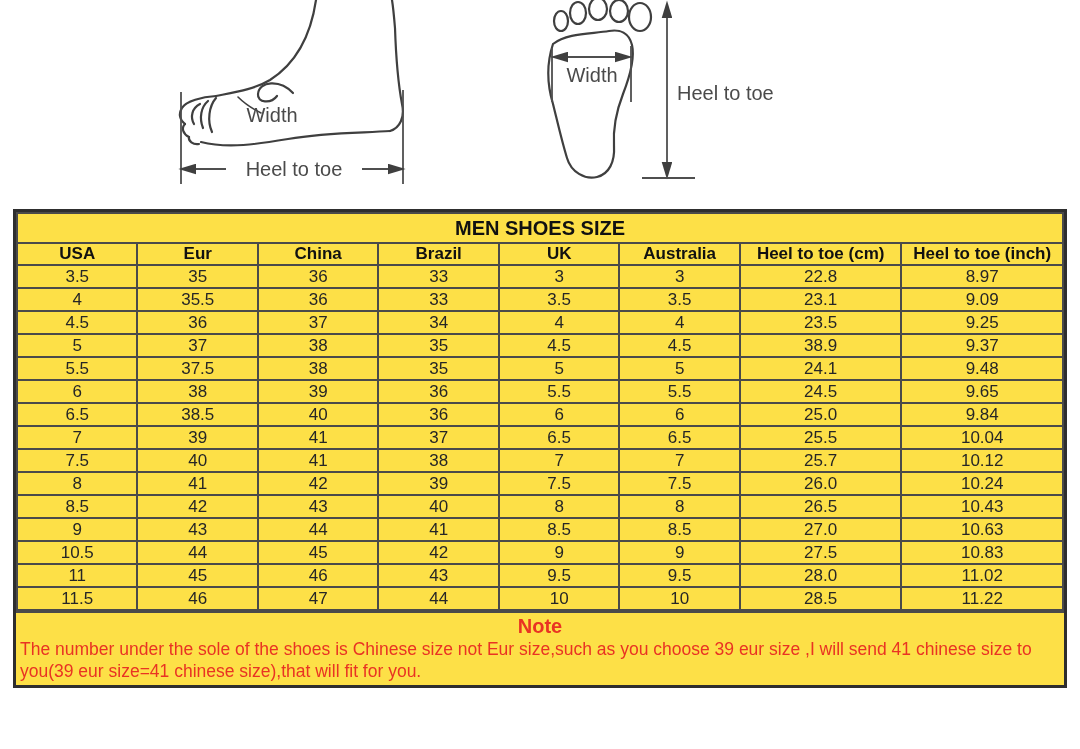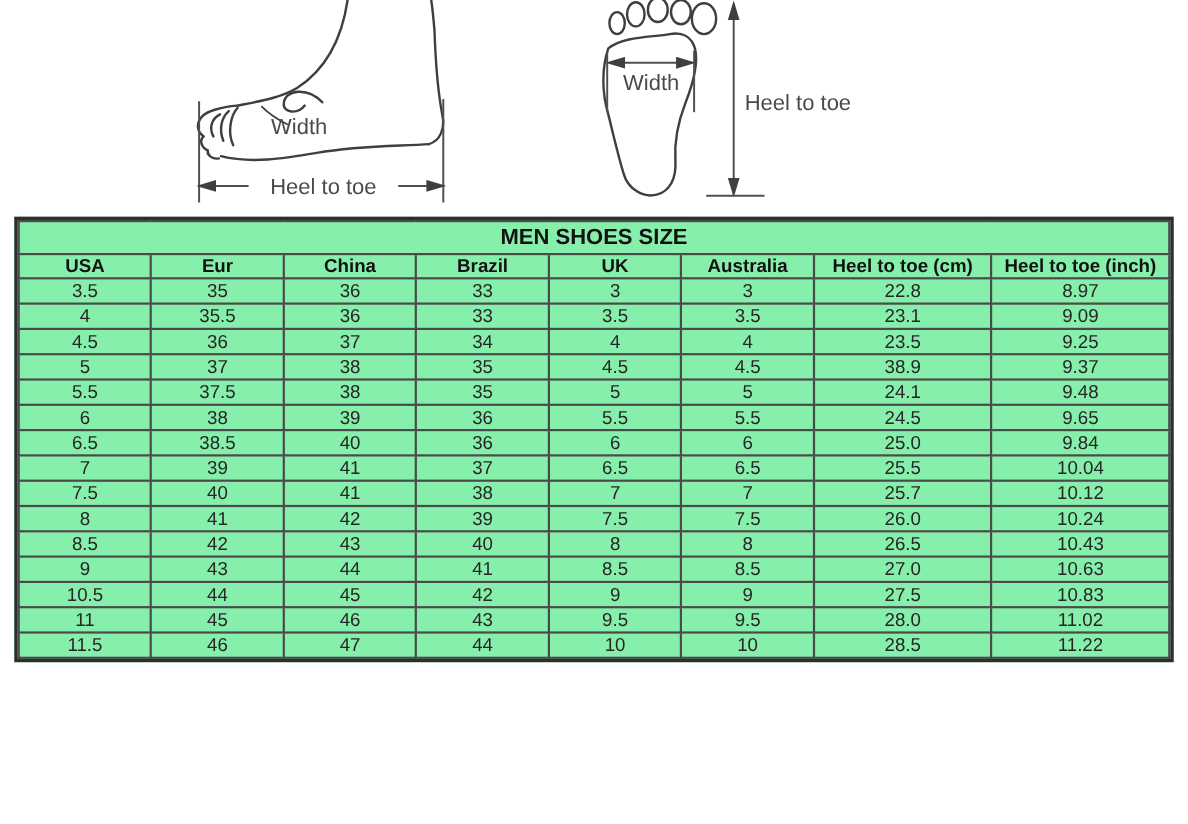--- a/index.html
+++ b/index.html
@@ -8,22 +8,22 @@
     position:relative; width:1080px; height:749px; background:#ffffff;
     font-family:"Liberation Sans","DejaVu Sans",sans-serif; color:#242424; overflow:hidden;
   }
   .diagrams { position:absolute; top:0; left:0; width:1080px; height:208px; }
   .diagram { position:absolute; top:0; }
   .diagram.side { left:158px; }
   .diagram.sole { left:540px; }
   svg text { font-family:"Liberation Sans","DejaVu Sans",sans-serif; fill:#4a4a4a; font-size:20px; }
 
   .table-wrap {
-    position:absolute; left:13px; top:197px; width:1054px;
-    border:3px solid #2e2e2e; background:#86efac;
+    position:absolute; left:13px; top:209px; width:1054px;
+    border:3px solid #2e2e2e; background:#fde047;
   }
   table.size-table { width:100%; border-collapse:collapse; table-layout:fixed; }
   table.size-table td, table.size-table th { border:2px solid #4a4a4a; text-align:center; vertical-align:middle; }
   .title-cell { font-size:20px; font-weight:bold; color:#111; height:30px; }
   th.col-h { font-size:17px; font-weight:bold; color:#111; height:21px; padding:0 2px; }
   td.cell { font-size:17px; color:#262626; height:23px; }
   col.c-std { width:11.45%; }
   col.c-uk  { width:11.45%; }
   col.c-wide{ width:15.35%; }
 
@@ -283,15 +283,19 @@
             <td class="cell">47</td>
             <td class="cell">44</td>
             <td class="cell">10</td>
             <td class="cell">10</td>
             <td class="cell">28.5</td>
             <td class="cell">11.22</td>
           </tr>
         </tbody>
     </table>
 
+    <div class="note-box">
+      <div class="note-heading" style="color: rgb(233, 51, 35);">Note</div>
+      <div class="note-text" style="color: rgb(233, 51, 35);">The number under the sole of the shoes is Chinese size not Eur size,such as you choose 39 eur size ,I will send 41 chinese size to you(39 eur size=41 chinese size),that will fit for you.</div>
+    </div>
   </div>
 
 </div>
 
 </body></html>

